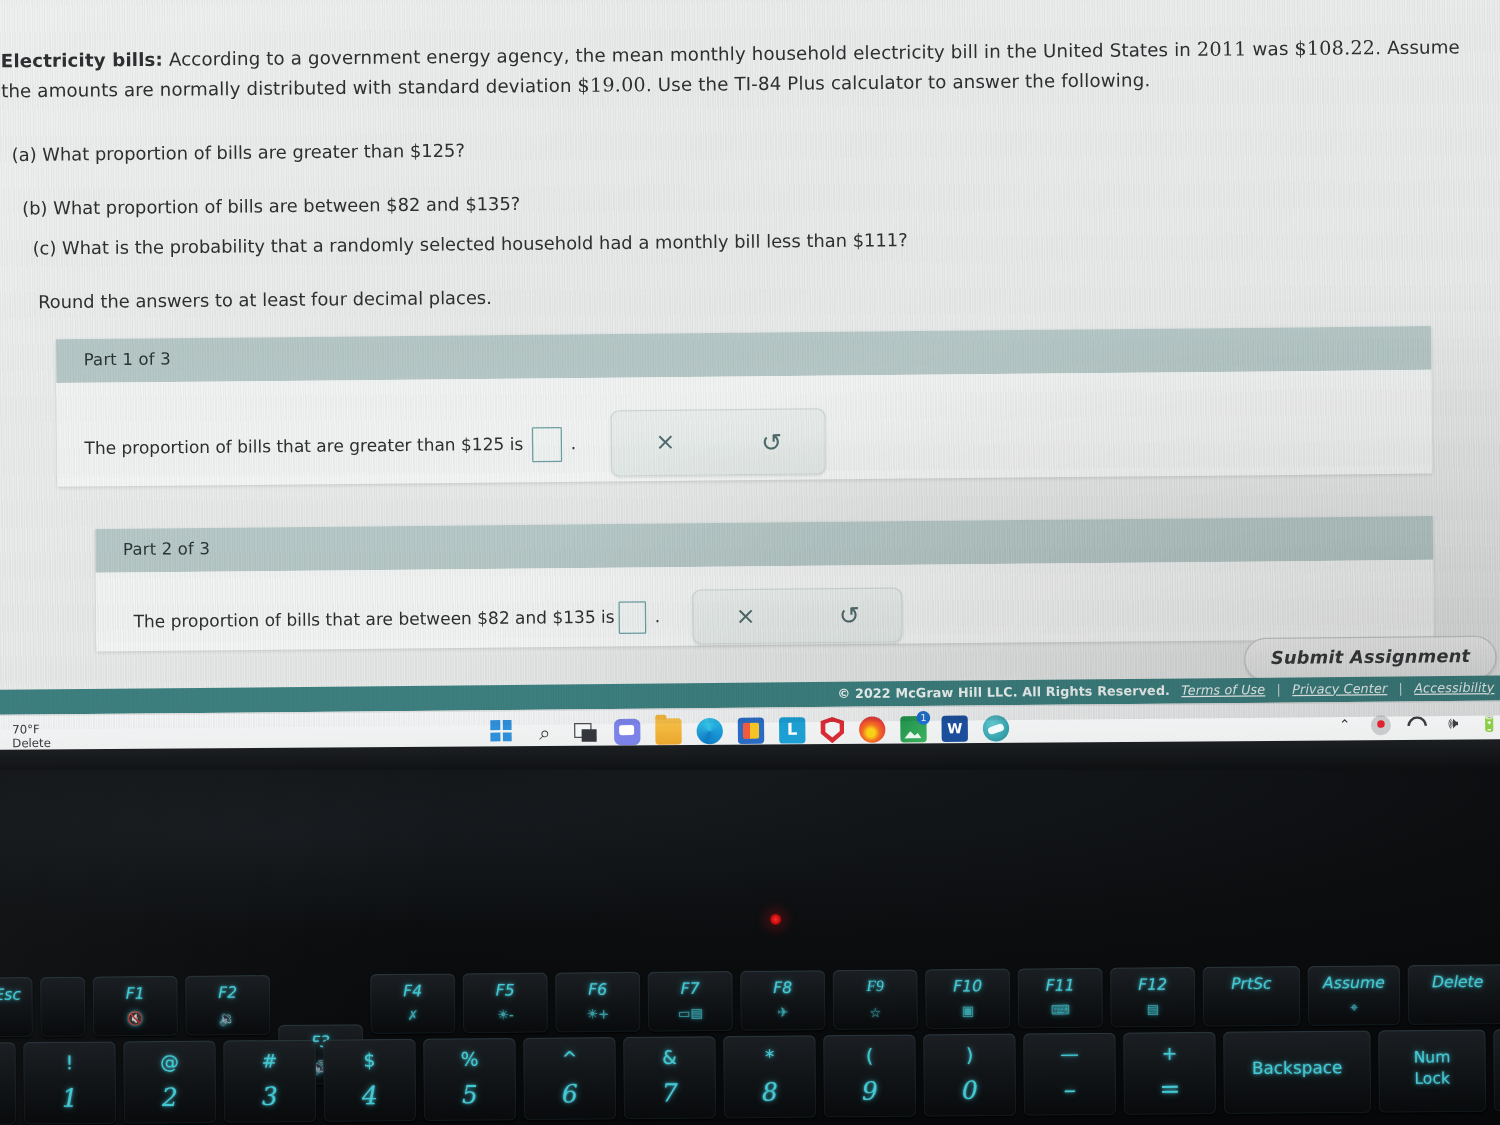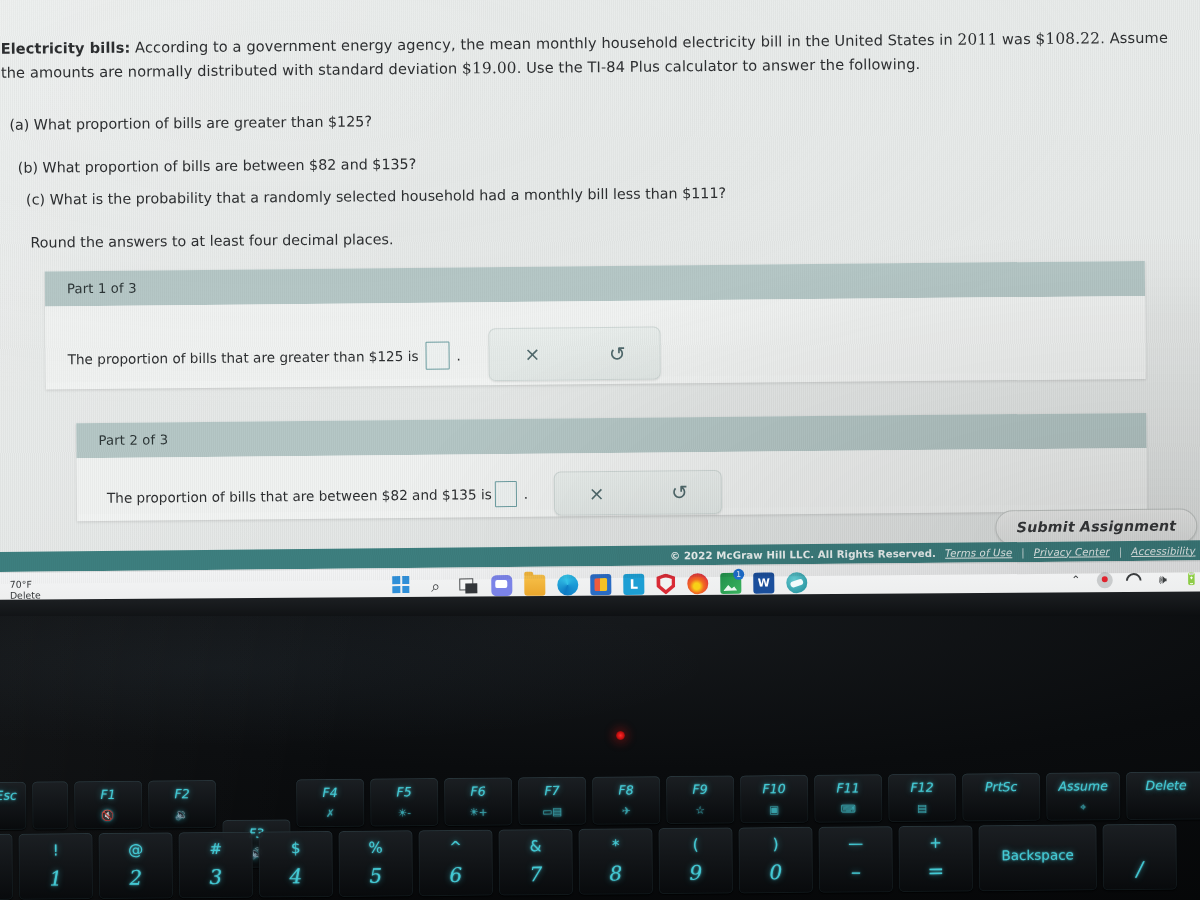--- a/index.html
+++ b/index.html
@@ -464,21 +464,21 @@
           <span class="lbl sub dim">☀+</span>
         </div>
         <div class="key fkey" style="width: 68px;">
           <span class="lbl top">F7</span>
           <span class="lbl sub dim">▭▤</span>
         </div>
         <div class="key fkey" style="width: 68px;">
           <span class="lbl top">F8</span>
           <span class="lbl sub dim">✈</span>
         </div>
-        <div class="key fkey" style="width: 68px;">
+        <div class="key fkey" style="width: 68px; font-family: Liberation Serif, serif;">
           <span class="lbl top">F9</span>
           <span class="lbl sub dim">☆</span>
         </div>
         <div class="key fkey" style="width: 68px;">
           <span class="lbl top">F10</span>
           <span class="lbl sub dim">▣</span>
         </div>
         <div class="key fkey" style="width: 68px;">
           <span class="lbl top">F11</span>
           <span class="lbl sub dim">⌨</span>
@@ -544,19 +544,23 @@
           <span class="lbl up">—</span>
           <span class="lbl low">–</span>
         </div>
         <div class="key nkey" style="width: 74px;">
           <span class="lbl up">+</span>
           <span class="lbl low">=</span>
         </div>
         <div class="key nkey" style="width: 118px;">
           <span class="lbl word">Backspace</span>
         </div>
+        <div class="key nkey" style="width: 86px;">
+          <span class="lbl w1">Num</span>
+          <span class="lbl w2">Lock</span>
+        </div>
         <div class="key nkey" style="width: 74px;">
           <span class="lbl low">/</span>
         </div>
       </div>
   </div>
 
 </div>
 
 </body></html>

